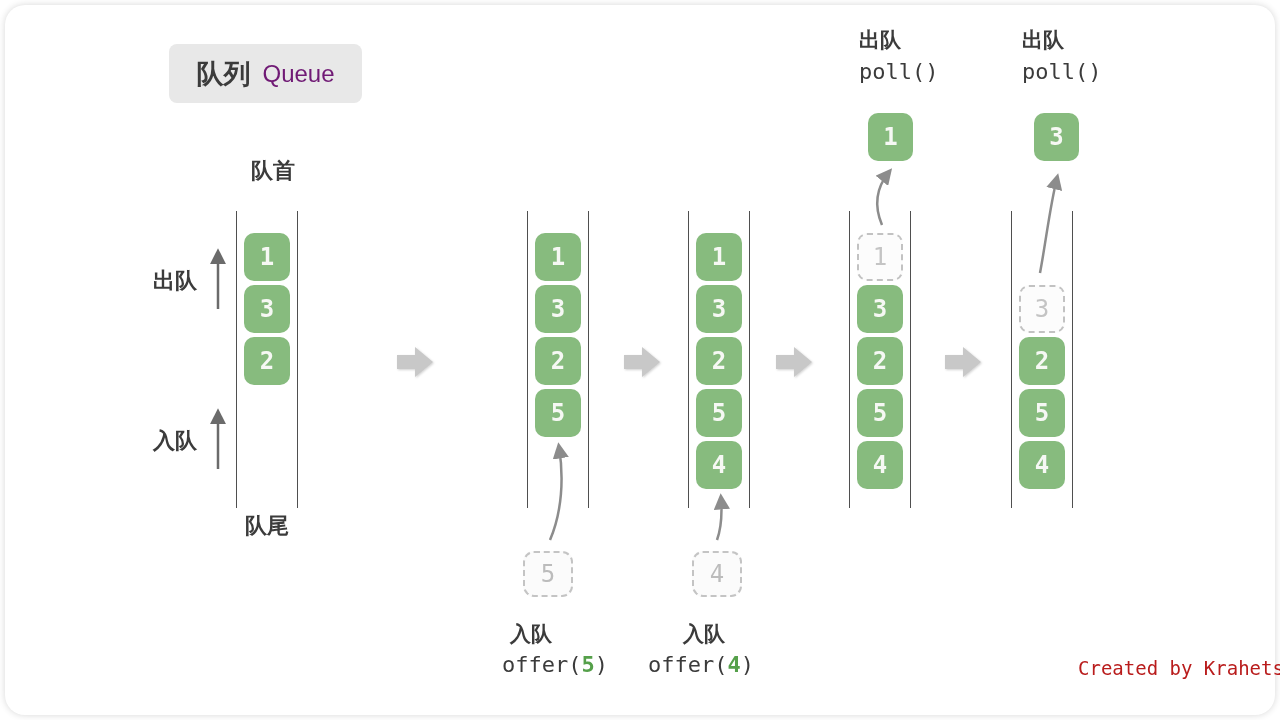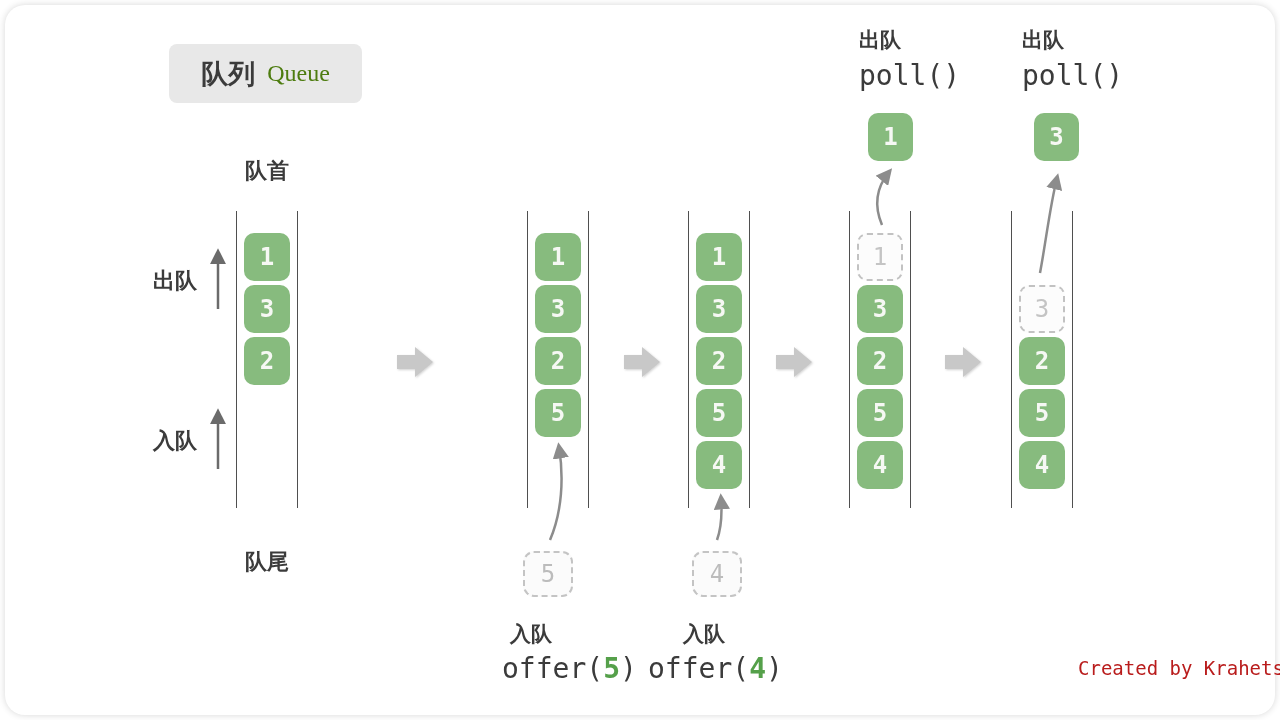--- a/index.html
+++ b/index.html
@@ -9,24 +9,24 @@
   }
   #frame{
     position:absolute;left:5px;top:5px;right:5px;bottom:5px;
     border-radius:20px;box-shadow:0 0 7px rgba(0,0,0,0.16);background:#ffffff;
   }
   .title-box{
     position:absolute;left:169px;top:44px;width:193px;height:59px;
     background:#e8e8e8;border-radius:8px;display:flex;align-items:center;justify-content:center;gap:12px;text-align:right;
   }
   .title-zh{font-size:27px;font-weight:bold;color:#3b3b3b;}
-  .title-en{font-size:24px;color:#4d7c0f;font-family:Liberation Serif, serif;}
+  .title-en{font-size:24px;color:#701a75;font-family:Liberation Sans, sans-serif;}
   .zh-label{position:absolute;font-size:22px;font-weight:600;color:#3b3b3b;white-space:nowrap;}
-  #label-front{left:267px;top:156px;transform:translateX(-50%);}
-  #label-rear{left:267px;top:547px;transform:translateX(-50%);}
+  #label-front{left:273px;top:156px;transform:translateX(-50%);}
+  #label-rear{left:267px;top:511px;transform:translateX(-50%);}
   #label-side-dequeue{left:153px;top:266px;}
   #label-side-enqueue{left:153px;top:426px;}
   .col-lines{
     position:absolute;top:211px;height:297px;width:62px;
     border-left:1.5px solid #4f4f4f;border-right:1.5px solid #4f4f4f;box-sizing:border-box;
   }
   .qbox{
     position:absolute;width:46px;height:48px;border-radius:10px;background:#87bb7e;
     display:flex;align-items:center;justify-content:center;
     font-family:"DejaVu Sans Mono","Liberation Mono",monospace;font-weight:bold;font-size:24px;color:#f6f8f4;
@@ -34,21 +34,21 @@
   .qbox.dashed{
     background:#fcfcfc;border:2px dashed #c2c2c2;box-sizing:border-box;color:#c4c4c4;font-weight:normal;
   }
   .qbox.pending{
     width:50px;height:46px;border-radius:11px;top:551px;
     background:#fbfbfb;border:2px dashed #c4c4c4;box-sizing:border-box;color:#bcbcbc;font-weight:normal;
   }
   .qbox.popped{width:45px;height:48px;top:113px;}
   .op-zh{position:absolute;font-size:21px;font-weight:600;color:#3b3b3b;white-space:nowrap;}
   .op-code{
-    position:absolute;font-size:28px;color:#3b3b3b;white-space:nowrap;
+    position:absolute;font-size:22px;color:#3b3b3b;white-space:nowrap;
     font-family:"DejaVu Sans Mono","Liberation Mono",monospace;
   }
   .op-code .accent{color:#55a04a;font-weight:bold;}
   #arrow-layer{position:absolute;left:0;top:0;width:1280px;height:720px;pointer-events:none;}
   .flow-arrow{fill:#c8c8c8;filter:drop-shadow(1px 1.5px 1px rgba(0,0,0,0.18));}
   .curve-arrow{fill:none;stroke:#8c8c8c;stroke-width:2.5;}
   .side-arrow{fill:none;stroke:#6b6b6b;stroke-width:2.5;}
   #watermark{
     position:absolute;left:1078px;top:657px;font-size:19px;color:#b91c1c;
     font-family:"DejaVu Sans Mono","Liberation Mono",monospace;white-space:nowrap;

